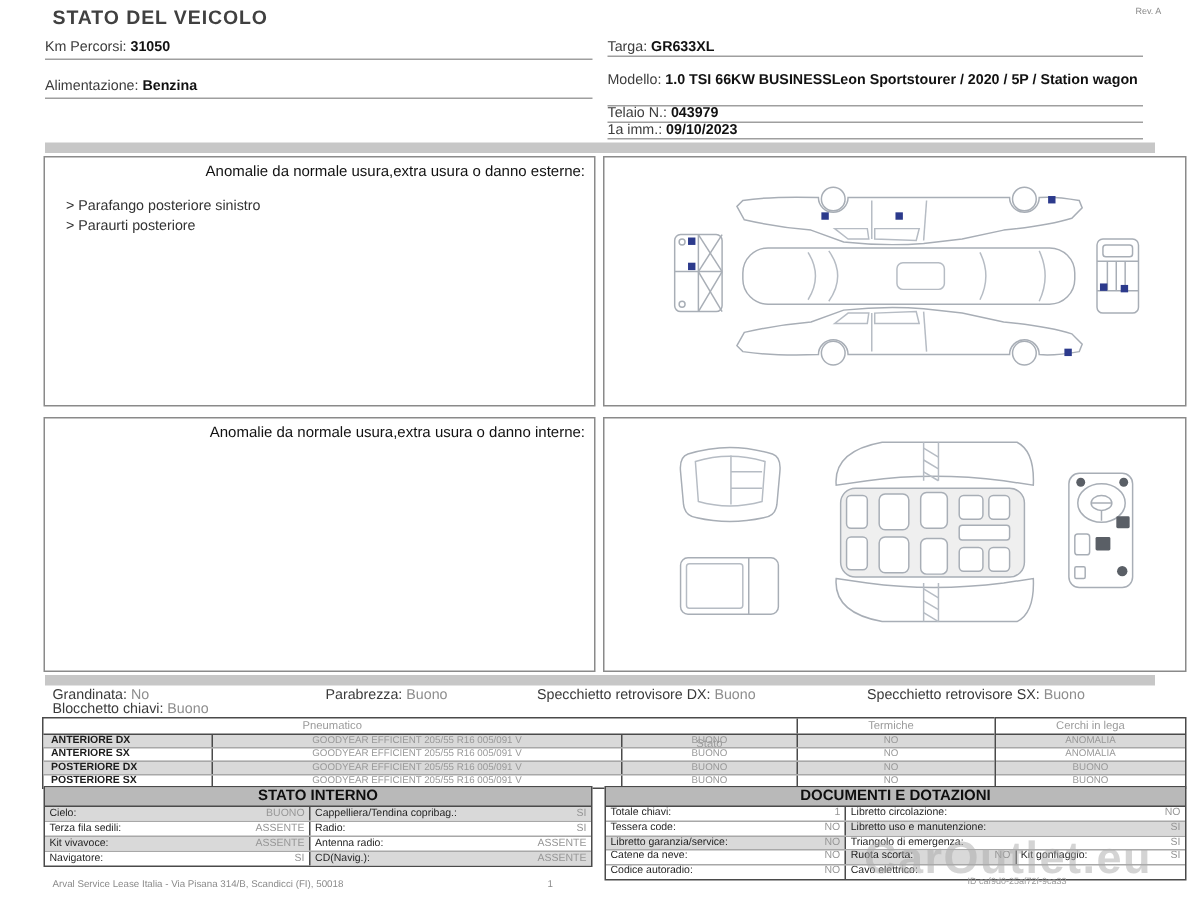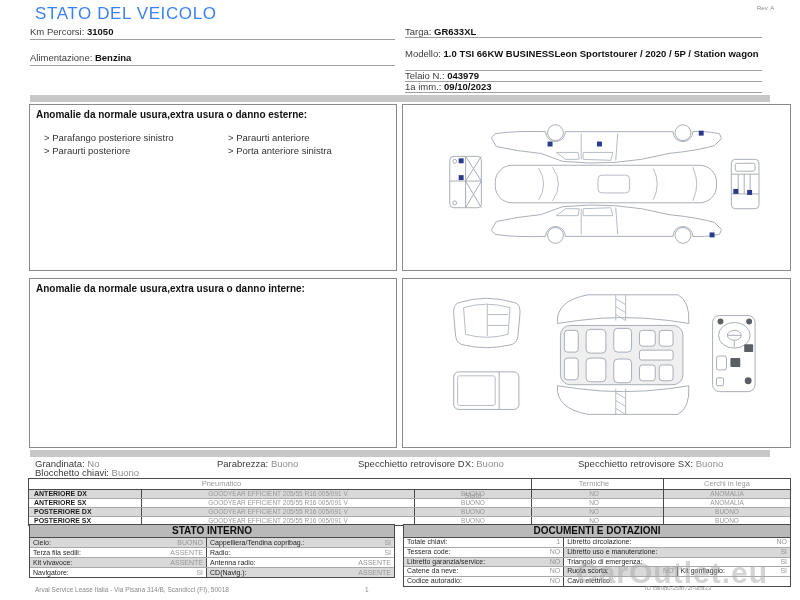--- a/index.html
+++ b/index.html
@@ -1,26 +1,26 @@
 <!DOCTYPE html>
 <html><head>
 <meta charset="utf-8">
 <style>
   html,body{margin:0;padding:0;background:#fff;}
   #page{position:relative;width:800px;height:600px;background:#fff;overflow:hidden;
         font-family:"Liberation Sans",sans-serif;color:#333;}
-  .title{position:absolute;left:35px;top:4px;font-size:17px;font-weight:normal;
-         color:#3b82f6;letter-spacing:.6px;}
+  .title{position:absolute;left:35px;top:4px;font-size:13px;font-weight:bold;
+         color:#404040;letter-spacing:.6px;}
   .rev{position:absolute;left:757px;top:5px;font-size:6px;color:#8a8a8a;}
   .info-row{position:absolute;border-bottom:1px solid #9f9f9f;font-size:9.5px;
             line-height:11px;color:#3c3c3c;}
   .info-row b{color:#111;}
   .bar{position:absolute;left:30px;width:740px;height:7px;background:#c7c7c7;}
   .box{position:absolute;border:1px solid #8a8a8a;background:#fff;}
-  .box-title{font-weight:bold;font-size:10px;color:#111;padding:4px 6px 0 6px;}
+  .box-title{font-weight:normal;font-size:10px;color:#111;padding:4px 6px 0 6px;text-align:right;}
   .dcol{position:absolute;font-size:9.5px;color:#333;line-height:13px;}
   .dcol div{white-space:nowrap;}
   .check{position:absolute;font-size:9.5px;color:#3a3a3a;white-space:nowrap;}
   .check .v{color:#8e8e8e;}
   .ttable{position:absolute;border:1px solid #4a4a4a;background:#fff;box-sizing:border-box;}
   .thead{display:flex;height:10px;line-height:10px;color:#9a9a9a;font-size:7.5px;
          border-bottom:1px solid #4a4a4a;}
   .thead .hc{text-align:center;box-sizing:border-box;}
   .trow{display:flex;height:8px;line-height:8px;font-size:6.5px;color:#999;}
   .trow + .trow{border-top:1px solid #a8a8a8;}
@@ -78,24 +78,20 @@
   </div>
 
   <div class="bar" style="top:95px;"></div>
 
   <div class="box" style="left:29px;top:104px;width:366px;height:165px;">
     <div class="box-title">Anomalie da normale usura,extra usura o danno esterne:</div>
     <div class="dcol" style="left:14px;top:26px;">
       <div>&gt; Parafango posteriore sinistro</div>
       <div>&gt; Paraurti posteriore</div>
     </div>
-    <div class="dcol" style="left:198px;top:26px;">
-      <div>&gt; Paraurti anteriore</div>
-      <div>&gt; Porta anteriore sinistra</div>
-    </div>
   </div>
 
   <div class="box" style="left:402px;top:104px;width:387px;height:165px;">
     <svg viewBox="0 0 387 165" width="385" height="163">
       <defs>
         <g id="sideCar" stroke="#a8aeb6" fill="#fff" stroke-width="1">
           <path d="M88,127 L93,118 Q115,113 138,111 L160,103 Q188,100 214,102 L240,105 L268,111 Q298,114 314,119 L321,126 L319,131 Q302,134 292,133 A10,10 0 0,0 272,133 L163,133 A10,10 0 0,0 143,133 Q112,134 92,131 Z"></path>
           <circle cx="153" cy="132" r="8" fill="none"></circle>
           <circle cx="282" cy="132" r="8" fill="none"></circle>
           <path d="M163,105 L154,112 L176,112 L177,105 Z" fill="none" stroke="#b6bcc4"></path>

